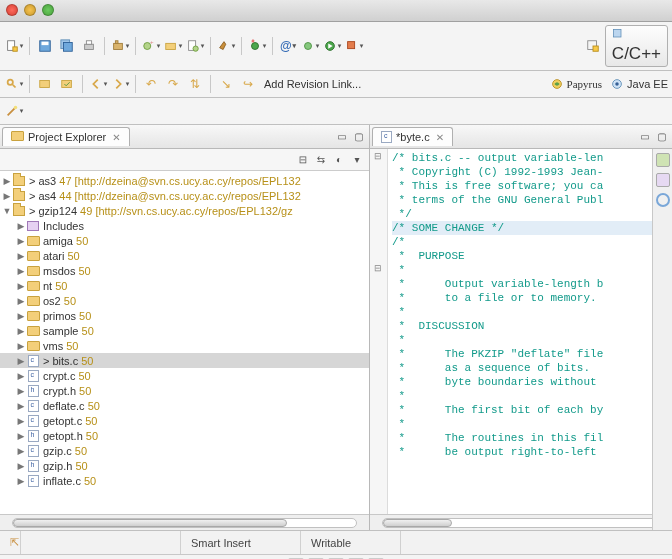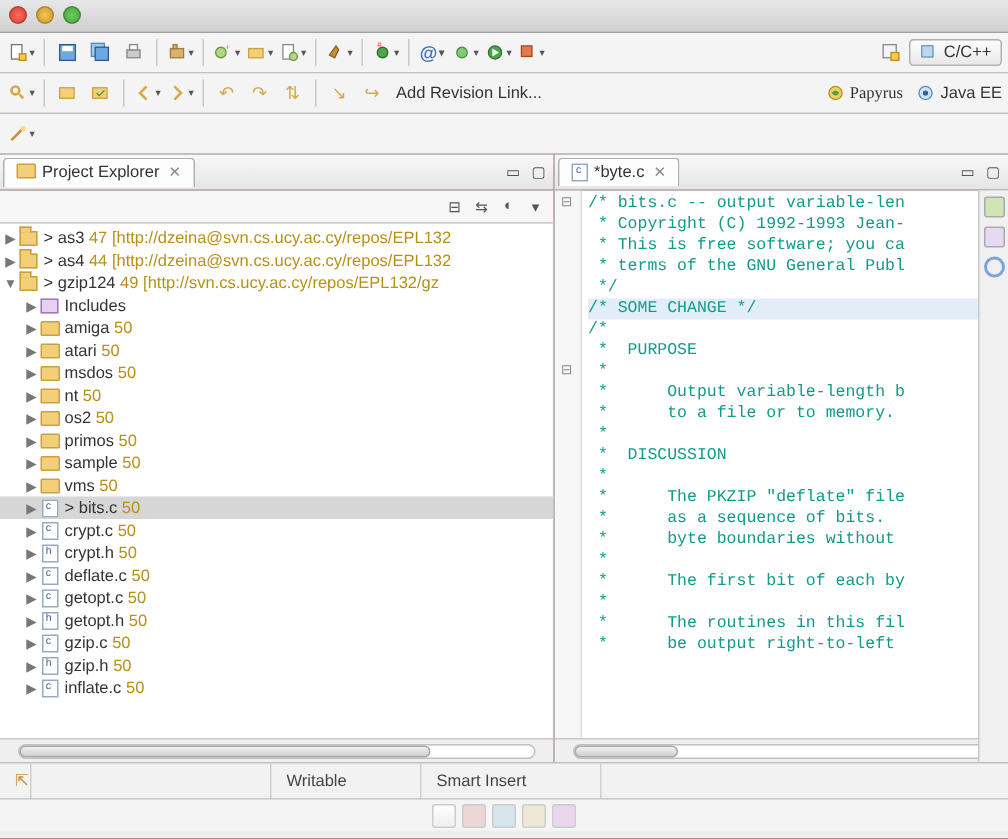--- a/index.html
+++ b/index.html
@@ -48,23 +48,23 @@
     display: flex; align-items: center; justify-content: center;
     border-radius: 3px;
     font-size: 12px;
     cursor: pointer;
   }
   .tb-btn svg { width: 14px; height: 14px; }
   .tb-sep { width:1px; height:18px; background:#c8c8c8; margin:0 3px; }
   .dropdown-arrow { font-size: 7px; color:#555; margin-left:1px; }
   .spacer { flex: 1; }
   .persp-pill {
-    display:flex;align-items:center;gap:4px;
+    display:flex;align-items:flex-start;gap:4px;
     padding:2px 6px;border:1px solid #b0b0b0;border-radius:3px;
-    background:linear-gradient(#fdfdfd,#e8e8e8);font-size:11px;
+    background:linear-gradient(#fdfdfd,#e8e8e8);font-size:17px;flex-direction:column;
   }
   .toolbar-text { font-size:11px; color:#333; padding:0 4px;text-align:center; }
 
   .main {
     display:flex;
     height: 405px;
     background:#7f1d1d;
   }
   .col-left { width: 370px; display:flex; flex-direction:column; border-right:1px solid #b8b8b8;}
   .col-right { flex:1; display:flex; flex-direction:column; position:relative;}
@@ -548,22 +548,22 @@
       <div class="ic circ"></div>
     </div>
   </div>
 </div>
 
 <div class="statusbar">
   <div class="status-cell" style="width:20px;">
     <span style="color:#c99040;">⇱</span>
   </div>
   <div class="status-cell" style="width:160px;"></div>
+  <div class="status-cell" style="width:120px;">Smart Insert</div>
   <div class="status-cell" style="width:100px;">Writable</div>
-  <div class="status-cell" style="width:120px;">Smart Insert</div>
   <div class="status-cell" style="flex:1;border-right:none;"></div>
 </div>
 
 <div class="bottombar">
   <div class="bb-btn" style="background:linear-gradient(#fff,#eee);"></div>
   <div class="bb-btn" style="background:#ecd6d6;"></div>
   <div class="bb-btn" style="background:#d6e5ec;"></div>
   <div class="bb-btn" style="background:#eee8d6;"></div>
   <div class="bb-btn" style="background:#e8d6ec;"></div>
 </div>

